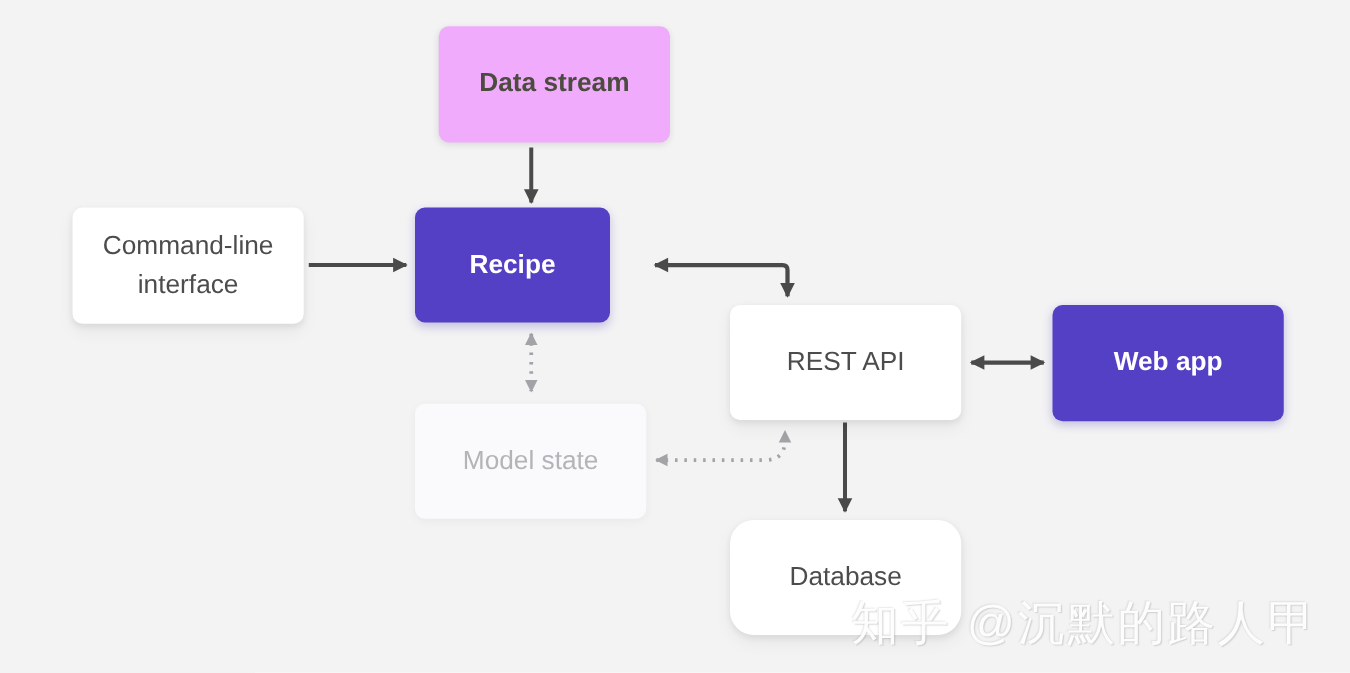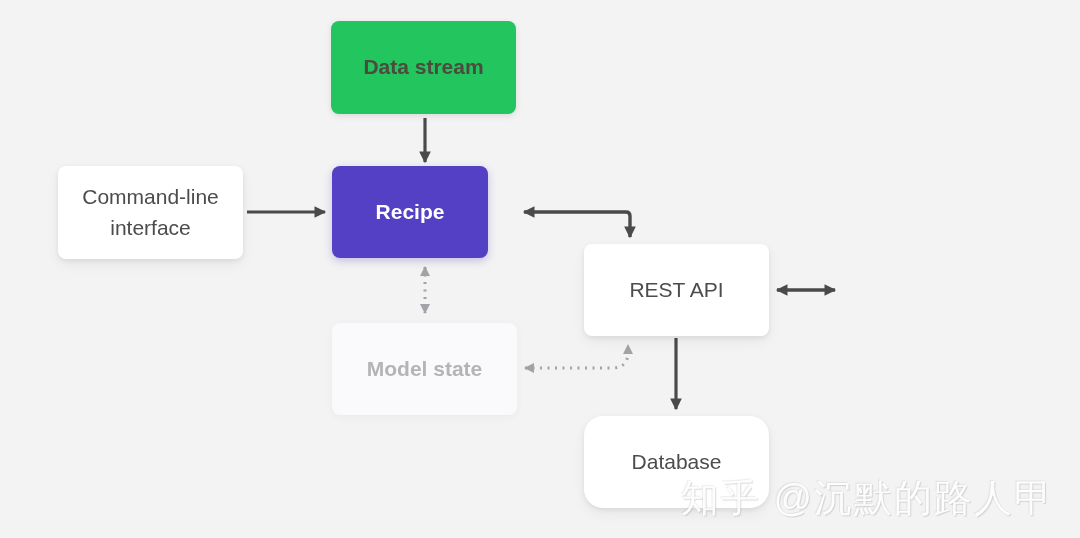--- a/index.html
+++ b/index.html
@@ -26,41 +26,42 @@
     align-items: center;
     justify-content: center;
     text-align: center;
     border-radius: 8px;
     font-size: 21px;
     line-height: 1.45;
     padding: 0 14px;
     box-sizing: border-box;
   }
   .node-yellow {
-    background: #22c55e;
+    background: #f0abfc;
     color: #4B4B3E;
     font-weight: 700;
     box-shadow: 0 2px 6px rgba(0,0,0,0.10);
+    margin-left: 20px;
   }
   .node-purple {
     background: #5340C4;
     color: #FFFFFF;
     font-weight: 700;
     box-shadow: 0 3px 8px rgba(60,40,160,0.25);
   }
   .node-white {
     background: #FFFFFF;
     color: #4C4C4C;
     font-weight: 400;
     box-shadow: 0 2px 5px rgba(0,0,0,0.07), 0 6px 14px rgba(0,0,0,0.05);
   }
   .node-faded {
     background: #FAFAFC;
     color: #B4B4B8;
-    font-weight: 700;
+    font-weight: 400;
     box-shadow: 0 2px 8px rgba(0,0,0,0.04);
   }
   #node-data-stream { left: 331px; top: 21px;  width: 185px; height: 93px; }
   #node-cli         { left: 58px;  top: 166px; width: 185px; height: 93px; }
   #node-recipe      { left: 332px; top: 166px; width: 156px; height: 92px; }
   #node-rest-api    { left: 584px; top: 244px; width: 185px; height: 92px; }
   #node-web-app     { left: 842px; top: 244px; width: 185px; height: 93px; }
   #node-model-state { left: 332px; top: 323px; width: 185px; height: 92px; }
   #node-database    { left: 584px; top: 416px; width: 185px; height: 92px; border-radius: 19px; }
   .watermark {
@@ -113,20 +114,23 @@
   </div>
 
   <div id="node-recipe" class="node node-purple">
     <span>Recipe</span>
   </div>
 
   <div id="node-rest-api" class="node node-white">
     <span>REST API</span>
   </div>
 
+  <div id="node-web-app" class="node node-purple">
+    <span>Web app</span>
+  </div>
 
   <div id="node-model-state" class="node node-faded">
     <span>Model state</span>
   </div>
 
   <div id="node-database" class="node node-white">
     <span>Database</span>
   </div>
 
   <div class="watermark">知乎 @沉默的路人甲</div>

